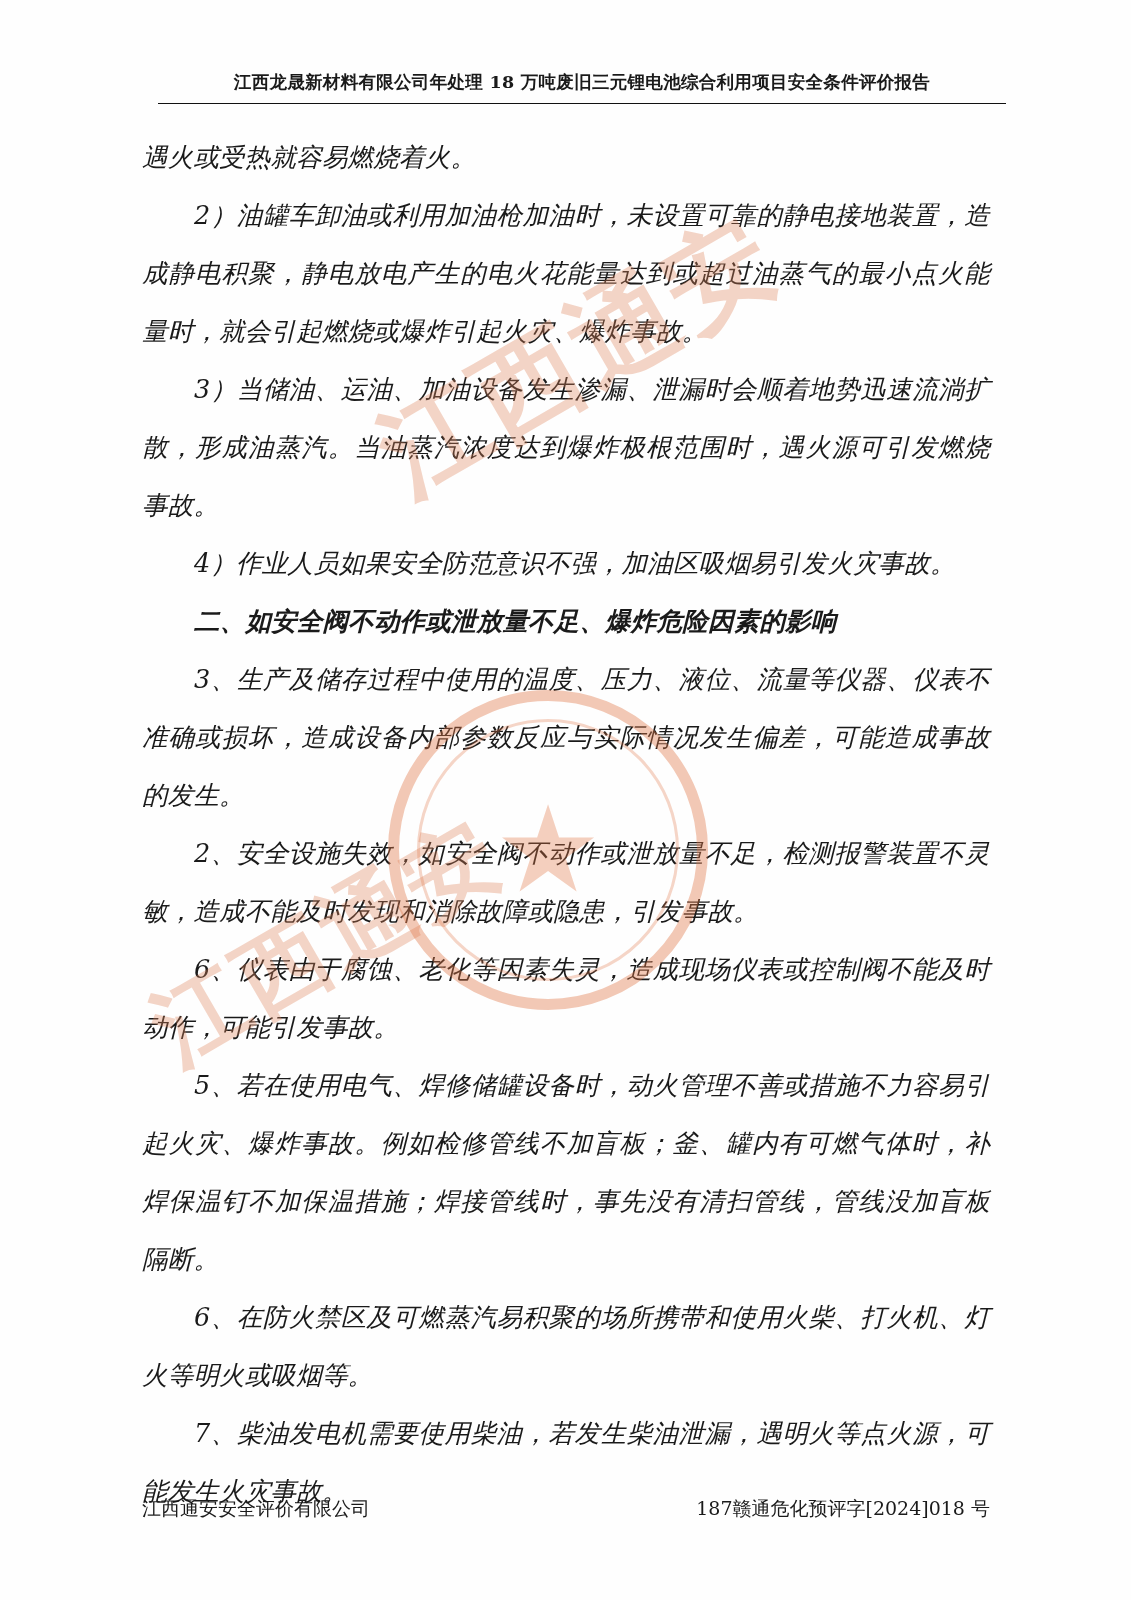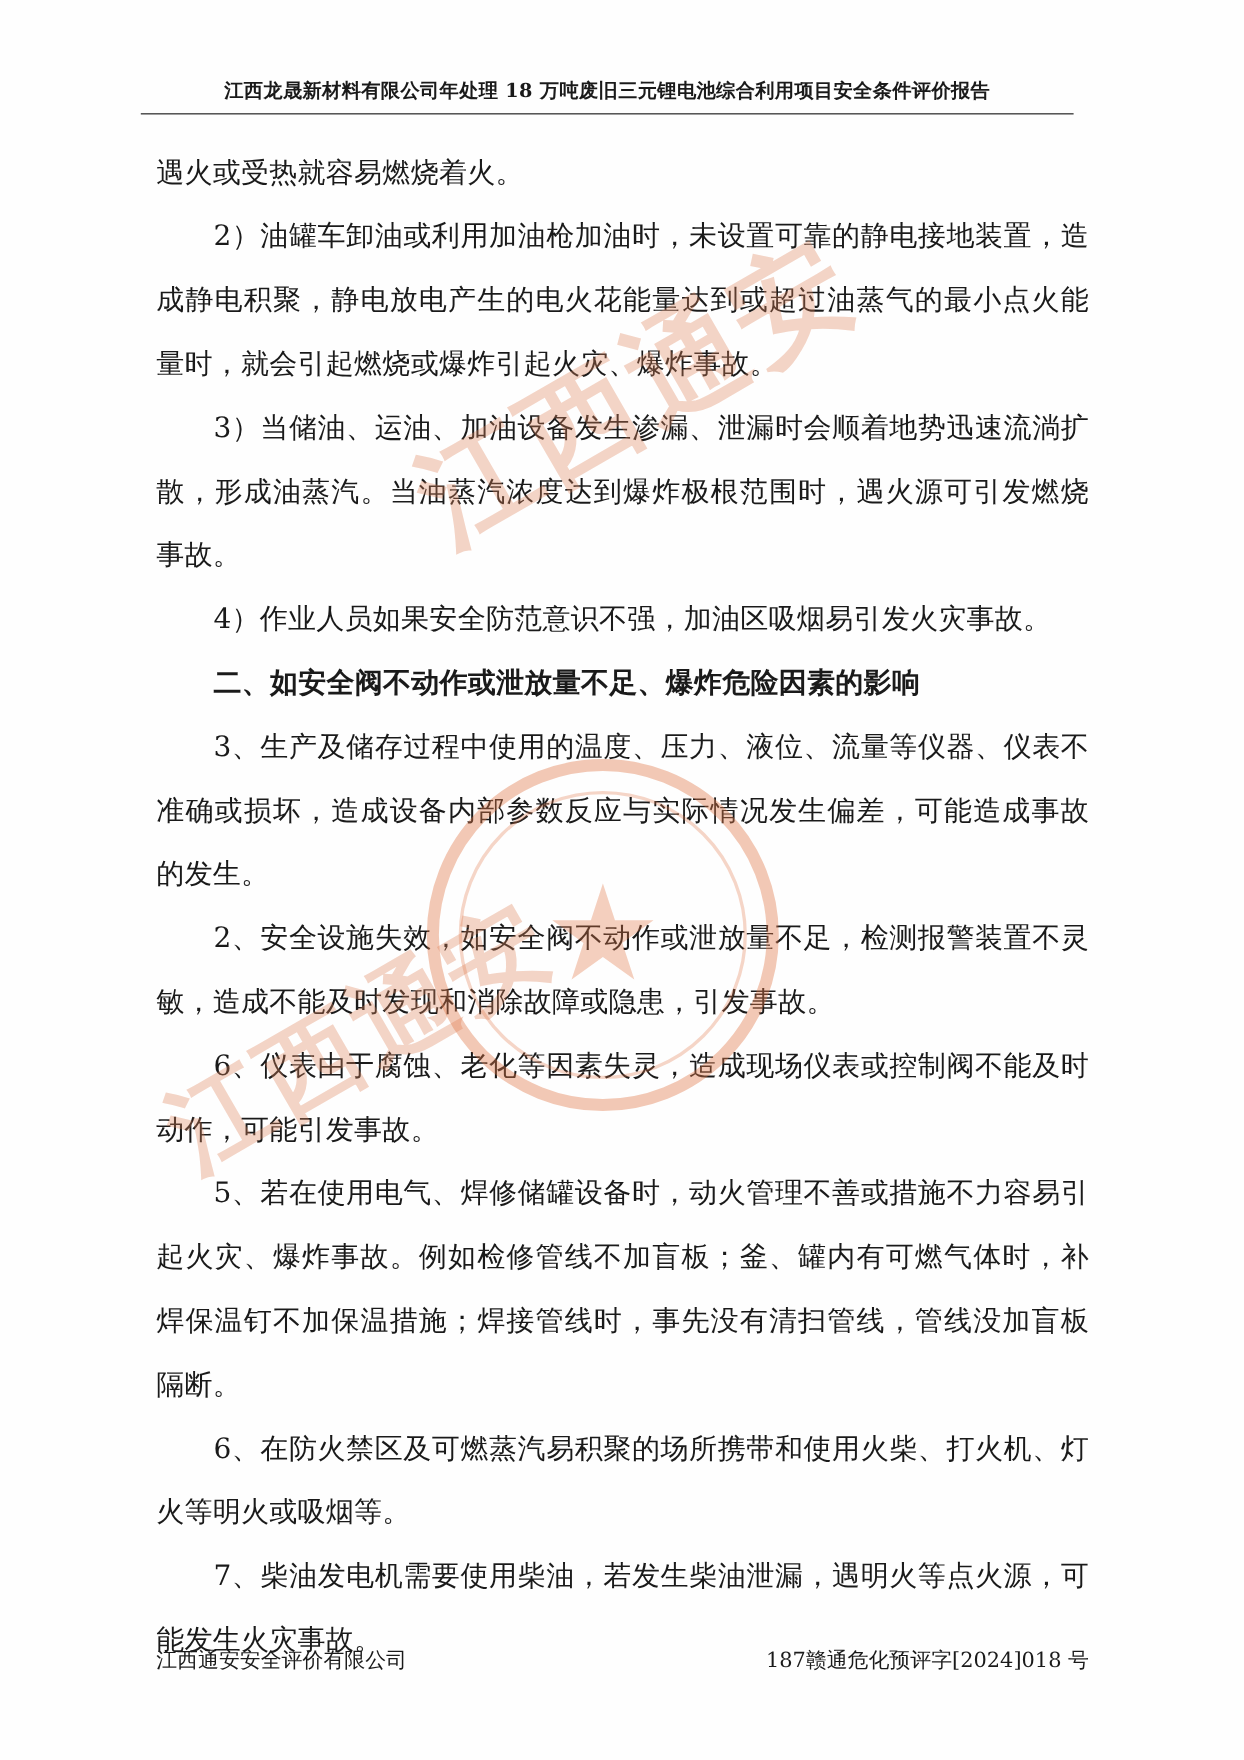--- a/index.html
+++ b/index.html
@@ -66,21 +66,21 @@
     position: absolute;
     left: 50%; top: 50%;
     transform: translate(-50%, -50%);
     font-size: 120px;
     color: rgba(226, 120, 72, 0.35);
     line-height: 1;
   }
   
   .doc-header {
     position: absolute;
-    left: 128px; top: 70px;
+    left: 158px; top: 70px;
     width: 848px;
     z-index: 2;
   }
   .doc-header .title {
     font-size: 17.5px;
     font-weight: bold;
     text-align: center;
     letter-spacing: 0.3px;
     padding-bottom: 9px;
     white-space: nowrap;
@@ -96,20 +96,21 @@
     width: 848px;
     z-index: 2;
   }
   .content p {
     margin: 0;
     font-size: 25.5px;
     line-height: 58px;
     text-align: justify;
     text-justify: inter-ideograph;
     letter-spacing: 0.2px;
+    font-style: italic;
   }
   .content p.ind {
     text-indent: 52px;
   }
   .content p.heading {
     font-weight: bold;
     text-indent: 52px;
   }
   
   .doc-footer {

